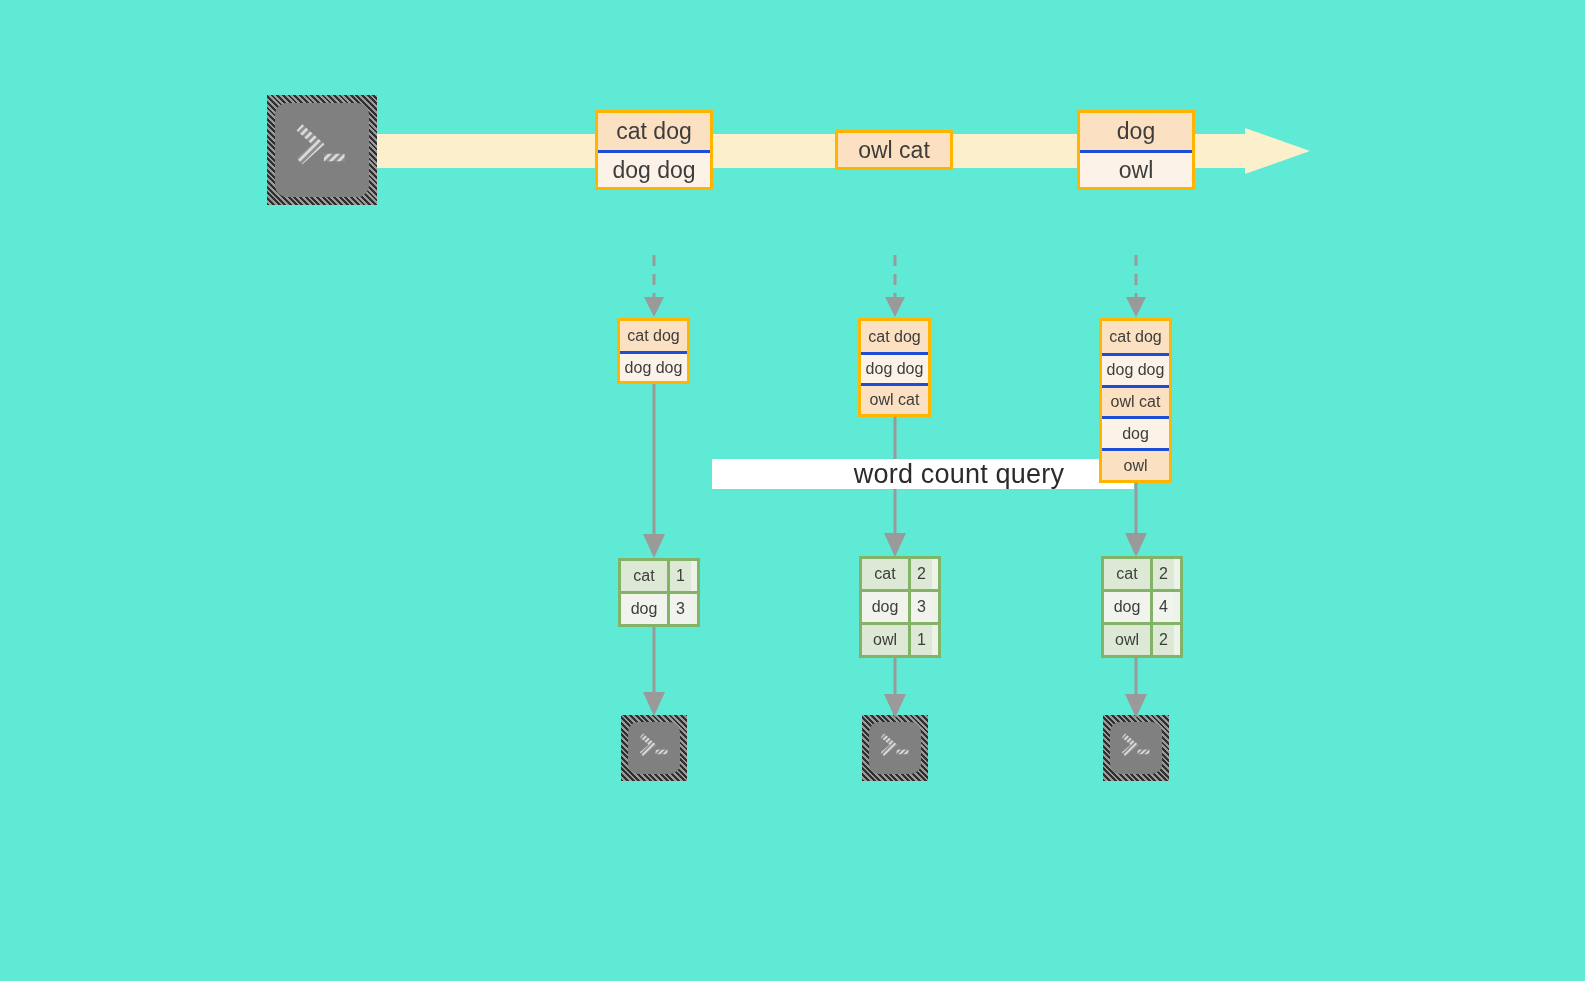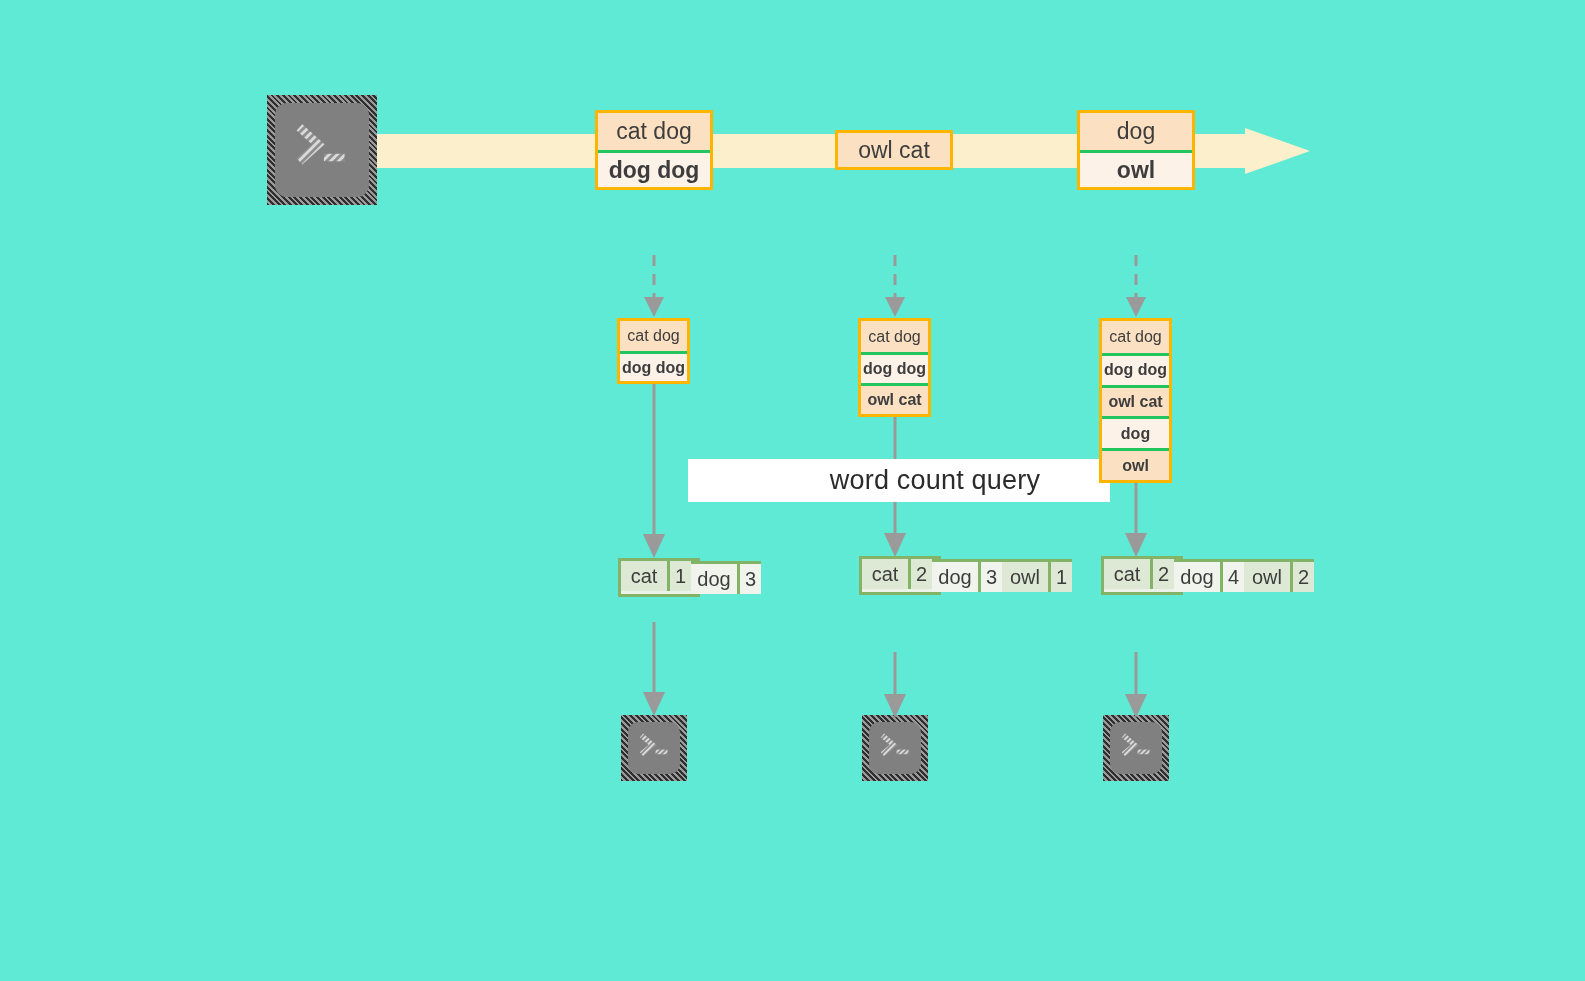--- a/index.html
+++ b/index.html
@@ -59,38 +59,38 @@
   }
   .obox .orow {
     flex: 1 1 auto;
     display: flex;
     align-items: center;
     justify-content: center;
     color: #3d3d3d;
     box-sizing: border-box;
     white-space: nowrap;
   }
-  .obox .orow + .orow { border-top: 3px solid #22c55e; font-weight: bold; }
+  .obox .orow + .orow { border-top: 3px solid #1d4ed8; }
   .orow.dark  { background: #FCE0C2; }
   .orow.light { background: #FDF2E8; }
 
   .obox.top { font-size: 23px; }
   .obox.top .orow { height: 37px; }
   .obox.col { font-size: 16px; }
   .obox.col .orow { height: 30px; }
 
   
   .gtab {
     position: absolute;
     box-sizing: border-box;
     border: 3px solid #82B366;
     display: flex;
-    flex-direction: row;
+    flex-direction: column;
     background: #EEF3EA;
-    font-size: 20px;
+    font-size: 16px;
     z-index: 5;
   }
   .gtab .grow {
     display: flex;
     height: 30px;
   }
   .gtab .grow + .grow { border-top: 3px solid #82B366; }
   .gcell {
     display: flex;
     align-items: center;
@@ -219,21 +219,21 @@
       <polygon points="14,140 3,116 25,116" fill="#9A9A9A"></polygon>
     </svg>
   </div>
   <div class="conn" style="left:1122px; top:483px; width:28px; height:76px;">
     <svg width="28" height="76" viewBox="0 0 28 76">
       <line x1="14" y1="0" x2="14" y2="58" stroke="#9A9A9A" stroke-width="3"></line>
       <polygon points="14,74 3,50 25,50" fill="#9A9A9A"></polygon>
     </svg>
   </div>
 
-  <div class="qband" style="left:688px; top:459px; width:422px; height:43px;text-align:right;">
+  <div class="qband" style="left:712px; top:459px; width:422px; height:30px;text-align:right;">
     <span class="qtext">word count query</span>
   </div>
 
   <div class="gtab" style="left:618px; top:558px; width:82px;">
     <div class="grow dark">
       <div class="gcell key">cat</div>
       <div class="gcell val">1</div>
     </div>
     <div class="grow light">
       <div class="gcell key">dog</div>

